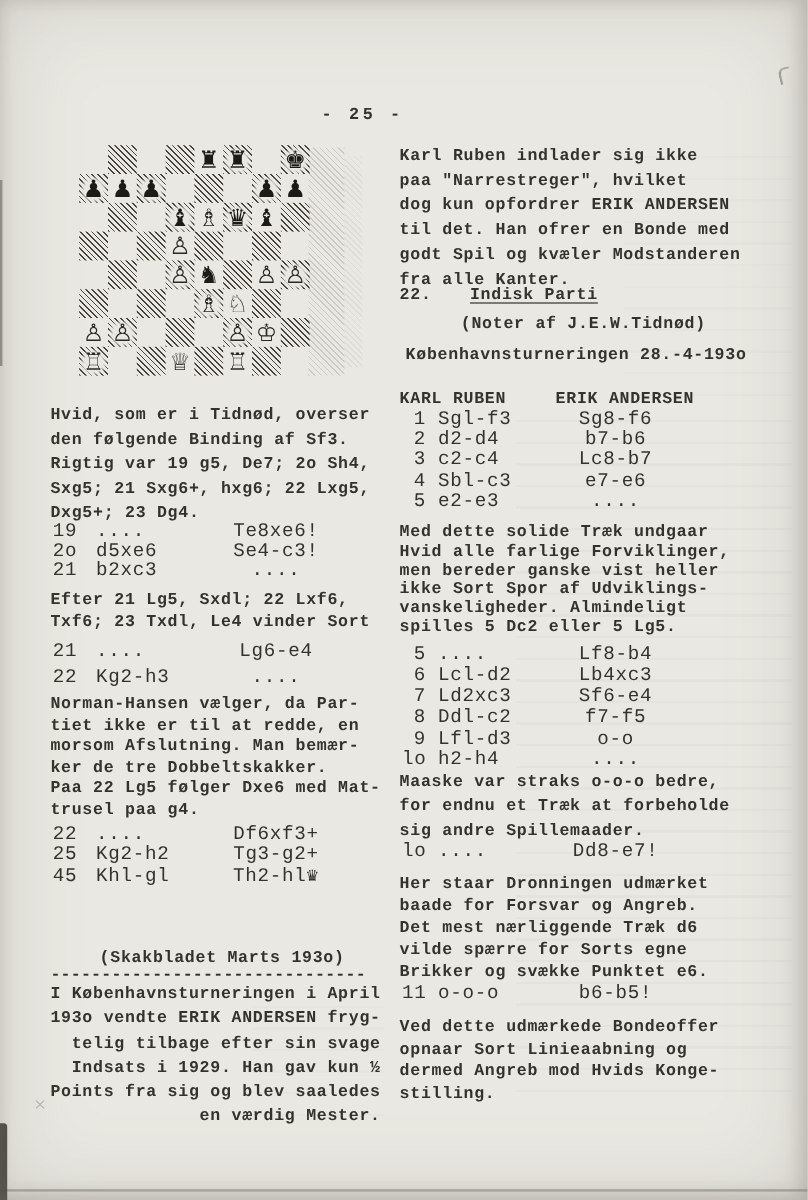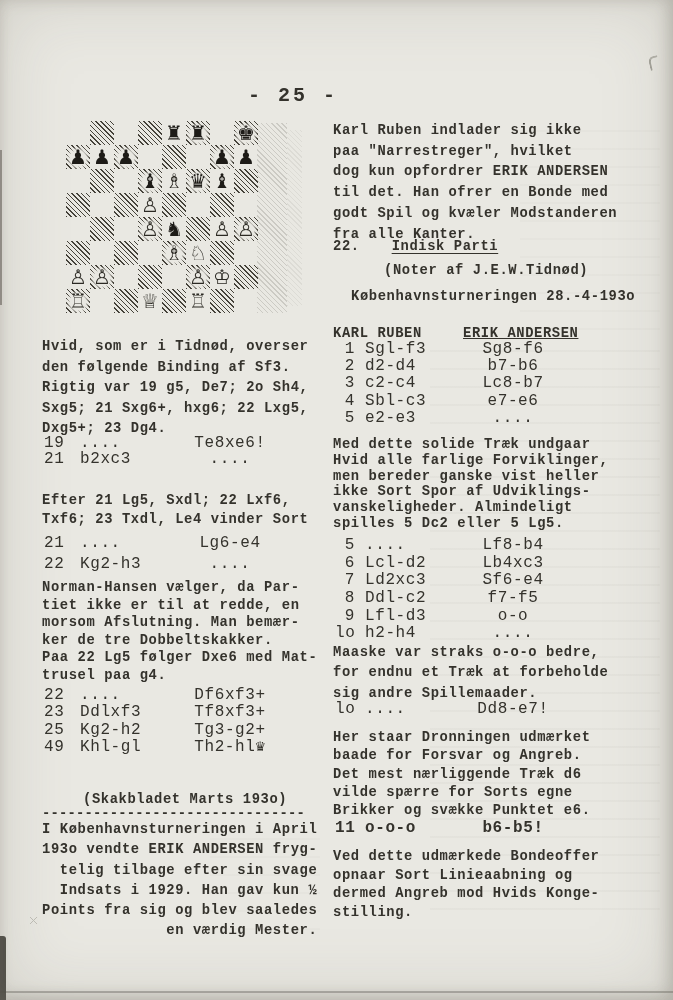--- a/index.html
+++ b/index.html
@@ -12,21 +12,21 @@
     content:"";position:absolute;inset:0;pointer-events:none;
     box-shadow:inset 0 0 70px rgba(125,120,105,.22), inset -7px 0 16px rgba(110,105,95,.20), inset 0 -6px 14px rgba(110,105,95,.18);
   }
   .abs{position:absolute;}
   .tw{
     position:absolute;white-space:pre;
     font:bold 13.8px/20.5px "Liberation Mono","DejaVu Sans Mono",monospace;
     letter-spacing:.6px;color:#34322c;
   }
   
-  #page-number{left:248px;top:86px;font-size:20px;letter-spacing:3px;}
+  #page-number{left:268px;top:86px;font-size:14px;letter-spacing:3px;}
   
   #board{left:66px;top:121px;width:192px;height:192px;}
   .sq{position:absolute;width:24px;height:24px;}
   .sq.dark{
     background:repeating-linear-gradient(45deg,#45423a 0 1px,rgba(0,0,0,0) 1px 3.4px);
   }
   .pc{
     position:absolute;width:24px;height:24px;text-align:center;
     font-family:"DejaVu Sans",sans-serif;font-size:20px;line-height:25px;
     background:radial-gradient(circle at 50% 55%, #e9e8e2 42%, rgba(233,232,226,0) 68%);
@@ -51,30 +51,30 @@
   #l-concl{left:42px;top:579px;line-height:17.5px;}
   #l-moves-c{left:44px;top:687px;}
   #l-source{left:83px;top:790px;}
   #l-divider{left:42px;top:804px;letter-spacing:.2px;}
   #l-recap{left:42px;top:820px;line-height:20.3px;text-align:right;}
   
   #r-intro{left:333px;top:121px;line-height:20.7px;}
   #r-heading{left:333px;top:237px;}
   #r-heading .title{display:inline-block;margin-left:32px;text-decoration:underline;text-underline-offset:3px;}
   #r-annotator{left:384px;top:261px;}
-  #r-event{left:351px;top:287px;}
+  #r-event{left:338px;top:287px;}
   #r-players{left:333px;top:324px;width:310px;height:20px;}
-  #r-players .bp{position:absolute;left:130px;top:0;text-decoration:underline;}
+  #r-players .bp{position:absolute;left:130px;top:0;}
   #r-moves-a{left:335px;top:341px;}
   #r-note-1{left:333px;top:437px;line-height:15.8px;}
   #r-moves-b{left:335px;top:537px;}
   #r-note-2{left:333px;top:643px;line-height:20.4px;}
   #r-moves-c{left:335px;top:701px;}
   #r-note-3{left:333px;top:729px;line-height:18.3px;}
-  #r-moves-d{left:335px;top:820px;font-weight:bold;}
+  #r-moves-d{left:335px;top:820px;}
   #r-note-4{left:333px;top:848px;line-height:18.6px;}
   
   .mtable{position:absolute;width:280px;}
   .mrow{position:relative;height:17.4px;line-height:17.4px;}
   .mrow span{position:absolute;white-space:pre;
     font:bold 13.8px/inherit "Liberation Mono","DejaVu Sans Mono",monospace;
     letter-spacing:.6px;color:#34322c;}
   .t-l .mn{left:0;width:30px;}
   .t-l .mw{left:36px;width:100px;}
   .t-l .mb{left:130px;width:112px;text-align:center;}
@@ -212,20 +212,25 @@
 Rigtig var 19 g5, De7; 2o Sh4,
 Sxg5; 21 Sxg6+, hxg6; 22 Lxg5,
 Dxg5+; 23 Dg4.</div>
   <div class="mtable t-l" id="l-moves-a">
       <div class="mrow">
         <span class="mn">19</span>
         <span class="mw">....</span>
         <span class="mb">Te8xe6!</span>
       </div>
       <div class="mrow">
+        <span class="mn">2o</span>
+        <span class="mw">d5xe6</span>
+        <span class="mb">Se4-c3!</span>
+      </div>
+      <div class="mrow">
         <span class="mn">21</span>
         <span class="mw">b2xc3</span>
         <span class="mb">....</span>
       </div>
     </div>
   <div class="tw" id="l-var-note">Efter 21 Lg5, Sxdl; 22 Lxf6,
 Txf6; 23 Txdl, Le4 vinder Sort</div>
   <div class="mtable t-l" id="l-moves-b">
       <div class="mrow">
         <span class="mn">21</span>
@@ -244,31 +249,26 @@
 ker de tre Dobbeltskakker.
 Paa 22 Lg5 følger Dxe6 med Mat-
 trusel paa g4.</div>
   <div class="mtable t-l" id="l-moves-c">
       <div class="mrow">
         <span class="mn">22</span>
         <span class="mw">....</span>
         <span class="mb">Df6xf3+</span>
       </div>
       <div class="mrow">
-        <span class="mn">23</span>
-        <span class="mw">Ddlxf3</span>
-        <span class="mb">Tf8xf3+</span>
-      </div>
-      <div class="mrow">
         <span class="mn">25</span>
         <span class="mw">Kg2-h2</span>
         <span class="mb">Tg3-g2+</span>
       </div>
       <div class="mrow">
-        <span class="mn">49</span>
+        <span class="mn">45</span>
         <span class="mw">Khl-gl</span>
         <span class="mb">Th2-hl♛</span>
       </div>
     </div>
   <div class="tw" id="l-source">(Skakbladet Marts 193o)</div>
   <div class="tw" id="l-divider">-------------------------------</div>
   <div class="tw" id="l-recap">I Københavnsturneringen i April
 193o vendte ERIK ANDERSEN fryg-
 telig tilbage efter sin svage
 Indsats i 1929. Han gav kun ½

